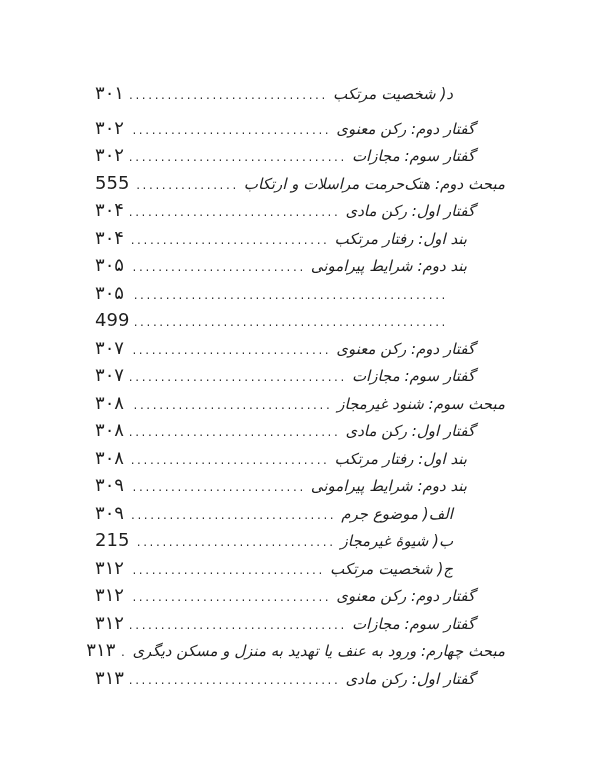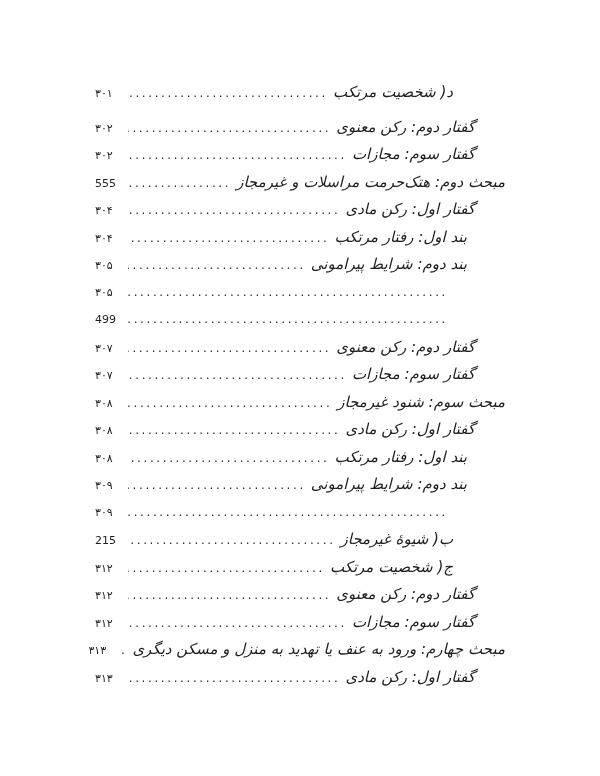--- a/index.html
+++ b/index.html
@@ -52,21 +52,21 @@
     letter-spacing: 2.6px;
     color: #2a2a2a;
   }
   .toc-leader::after {
     content: "..........................................................................................";
   }
   .toc-page {
     flex: 0 0 auto;
     min-width: 27px;
     text-align: left;
-    font-size: 11px;
+    font-size: 18px;
   }
 </style>
 </head>
 <body>
 
 <div class="page">
   <div class="toc">
       <div class="toc-row lvl-4">
     <span class="toc-title">د( شخصیت مرتکب</span>
     <span class="toc-leader"></span>
@@ -76,21 +76,21 @@
     <span class="toc-title">گفتار دوم: رکن معنوی</span>
     <span class="toc-leader"></span>
     <span class="toc-page">۳۰۲</span>
   </div>
       <div class="toc-row lvl-2">
     <span class="toc-title">گفتار سوم: مجازات</span>
     <span class="toc-leader"></span>
     <span class="toc-page">۳۰۲</span>
   </div>
       <div class="toc-row lvl-1">
-    <span class="toc-title">مبحث دوم: هتک‌حرمت مراسلات و غیرمجاز</span>
+    <span class="toc-title">مبحث دوم: هتک‌حرمت مراسلات و ارتکاب</span>
     <span class="toc-leader"></span>
     <span class="toc-page">555</span>
   </div>
       <div class="toc-row lvl-2">
     <span class="toc-title">گفتار اول: رکن مادی</span>
     <span class="toc-leader"></span>
     <span class="toc-page">۳۰۴</span>
   </div>
       <div class="toc-row lvl-3">
     <span class="toc-title">بند اول: رفتار مرتکب</span>
@@ -134,20 +134,21 @@
     <span class="toc-title">بند اول: رفتار مرتکب</span>
     <span class="toc-leader"></span>
     <span class="toc-page">۳۰۸</span>
   </div>
       <div class="toc-row lvl-3">
     <span class="toc-title">بند دوم: شرایط پیرامونی</span>
     <span class="toc-leader"></span>
     <span class="toc-page">۳۰۹</span>
   </div>
       <div class="toc-row lvl-4">
+    <span class="toc-title">الف( موضوع جرم</span>
     <span class="toc-leader"></span>
     <span class="toc-page">۳۰۹</span>
   </div>
       <div class="toc-row lvl-4">
     <span class="toc-title">ب( شیوۀ غیرمجاز</span>
     <span class="toc-leader"></span>
     <span class="toc-page">215</span>
   </div>
       <div class="toc-row lvl-4">
     <span class="toc-title">ج( شخصیت مرتکب</span>

